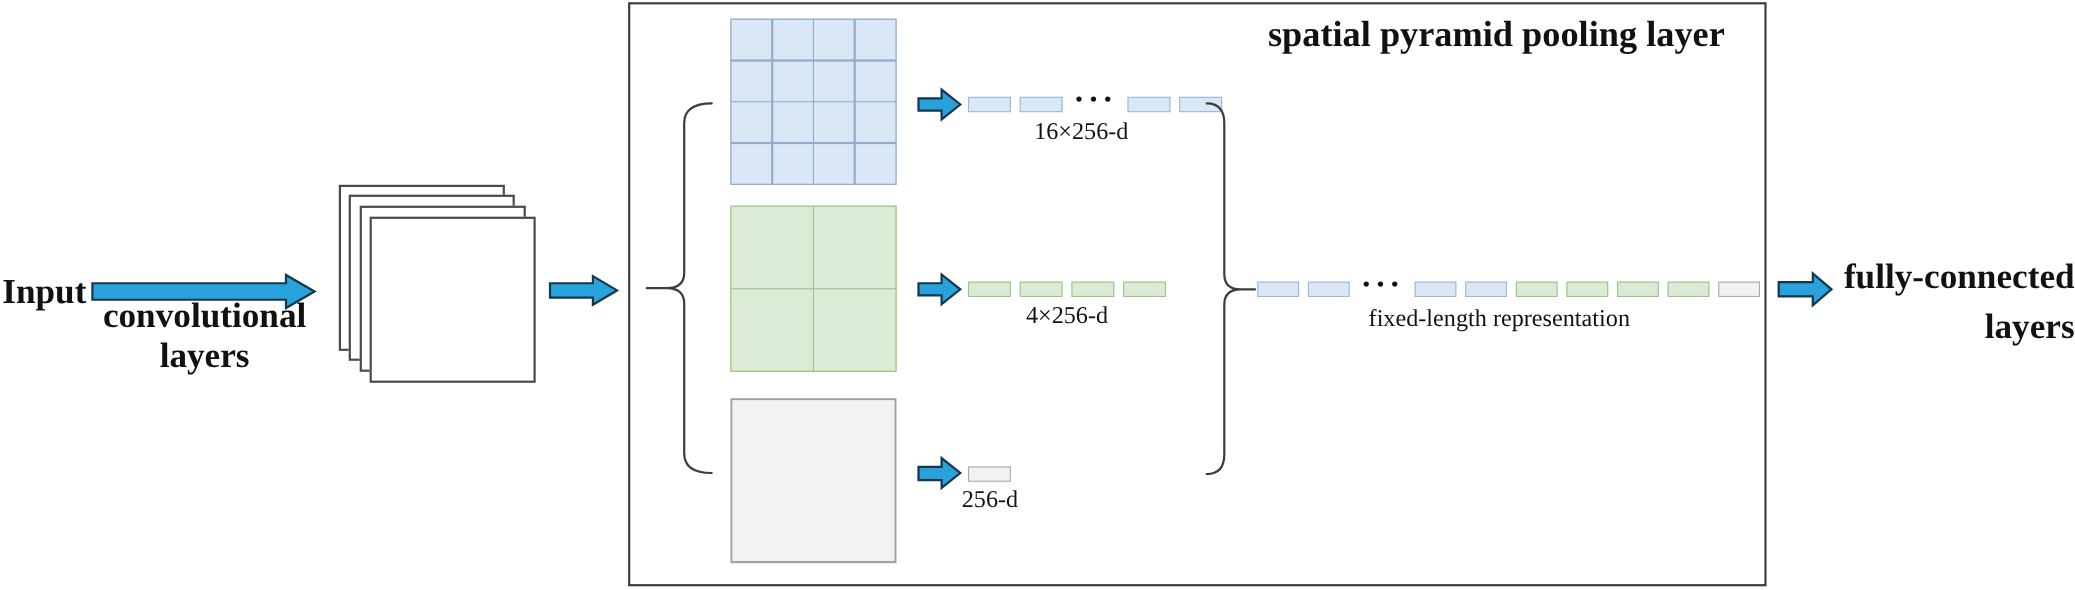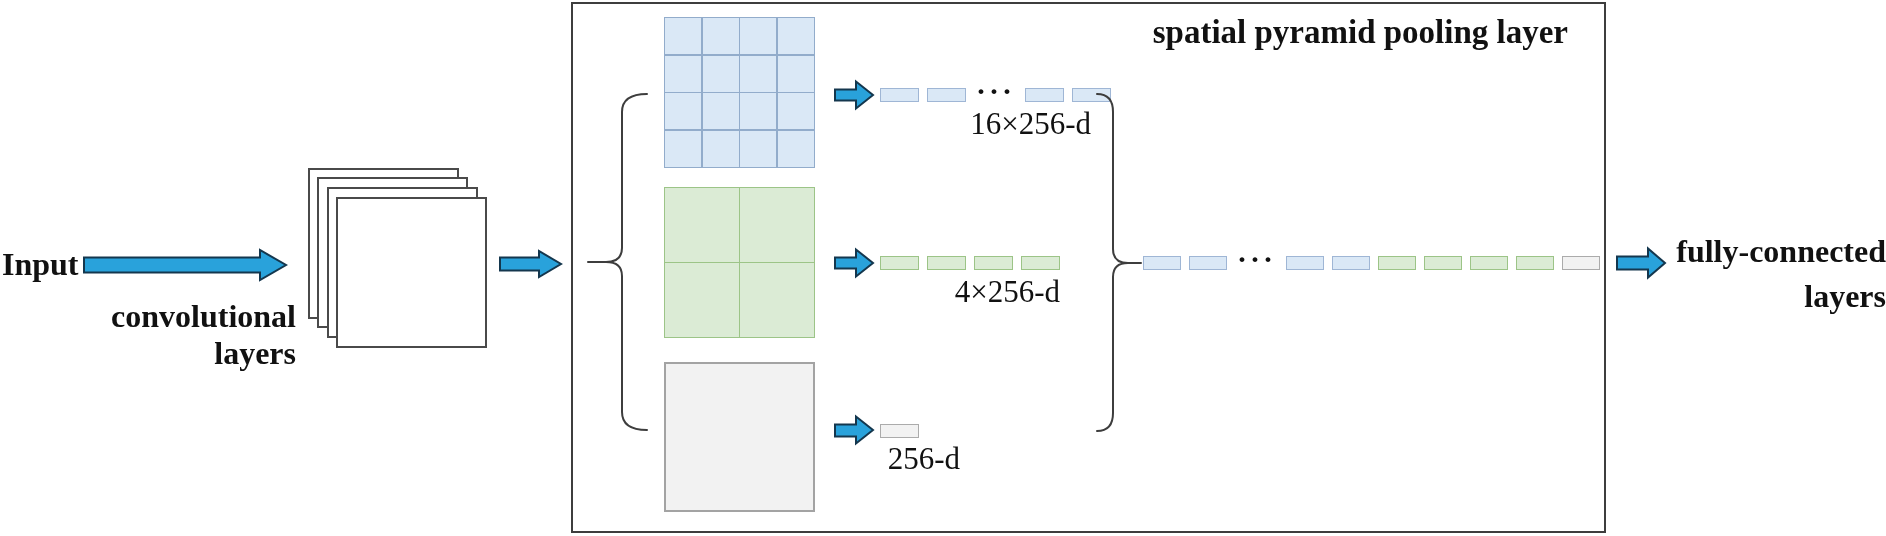--- a/index.html
+++ b/index.html
@@ -11,21 +11,21 @@
     width: 1886px;
     height: 536px;
     background: #ffffff;
     overflow: hidden;
   }
 
   .txt { position: absolute; white-space: nowrap; font-weight: bold; }
 
   .input-label { left: 2px; top: 246px; font-size: 32px; }
 
-  .conv-label { left: 76px; top: 298px; width: 220px; text-align: right;
+  .conv-label { left: 76px; top: 268px; width: 220px; text-align: center;
                 font-size: 32px; line-height: 37px; white-space: normal; }
 
   
   .fmap { position: absolute; width: 151px; height: 151px;
           background: #ffffff; border: 2px solid #4a4a4a; }
   .fmap.m1 { left: 308px; top: 168px; }
   .fmap.m2 { left: 317px; top: 177px; }
   .fmap.m3 { left: 327px; top: 187px; }
   .fmap.m4 { left: 336px; top: 197px; }
 
@@ -53,21 +53,21 @@
   .bar-green { background: #DBEBD5; border-color: #9CC487; }
   .bar-gray  { background: #F2F2F2; border-color: #ABABAB; }
   .dots { font-weight: bold; font-size: 30px; line-height: 8px; letter-spacing: 3px;
           padding: 0 2px; transform: translateY(-4px); }
 
   .bars.row16 { left: 880px; top: 88px; }
   .bars.row4  { left: 880px; top: 256px; }
   .bars.row1  { left: 880px; top: 424px; }
   .bars.fixed-row { left: 1143px; top: 256px; }
 
-  .lbl { position: absolute; text-align: right; font-size: 31px; }
+  .lbl { position: absolute; text-align: center; font-size: 22px; }
   .lbl.l16   { left: 875px;  top: 106px; width: 216px; }
   .lbl.l4    { left: 880px;  top: 274px; width: 180px; }
   .lbl.l1    { left: 840px;  top: 441px; width: 120px; }
   .lbl.lfix  { left: 1143px; top: 276px; width: 440px; }
 
   .fc-label { left: 1668px; top: 229px; width: 218px; text-align: right;
               font-size: 32px; line-height: 45px; white-space: normal; }
 
   svg.overlay { position: absolute; left: 0; top: 0; pointer-events: none; }
   .arrow { fill: #29A2DB; stroke: #14374E; stroke-width: 2; stroke-linejoin: miter; }
@@ -148,20 +148,21 @@
       <span class="bar bar-blue"></span>
       <span class="dots">···</span>
       <span class="bar bar-blue"></span>
       <span class="bar bar-blue"></span>
       <span class="bar bar-green"></span>
       <span class="bar bar-green"></span>
       <span class="bar bar-green"></span>
       <span class="bar bar-green"></span>
       <span class="bar bar-gray"></span>
     </div>
+  <div class="lbl lfix">fixed-length representation</div>
 
   <div class="txt fc-label">
     <span>fully-connected</span><br>
     <span>layers</span>
   </div>
 
   <svg class="overlay" width="1886" height="536" viewBox="0 0 1886 536">
 
     <polygon class="arrow" points="84,257.5 260,257.5 260,250 286,265 260,280 260,272.5 84,272.5"></polygon>
 

